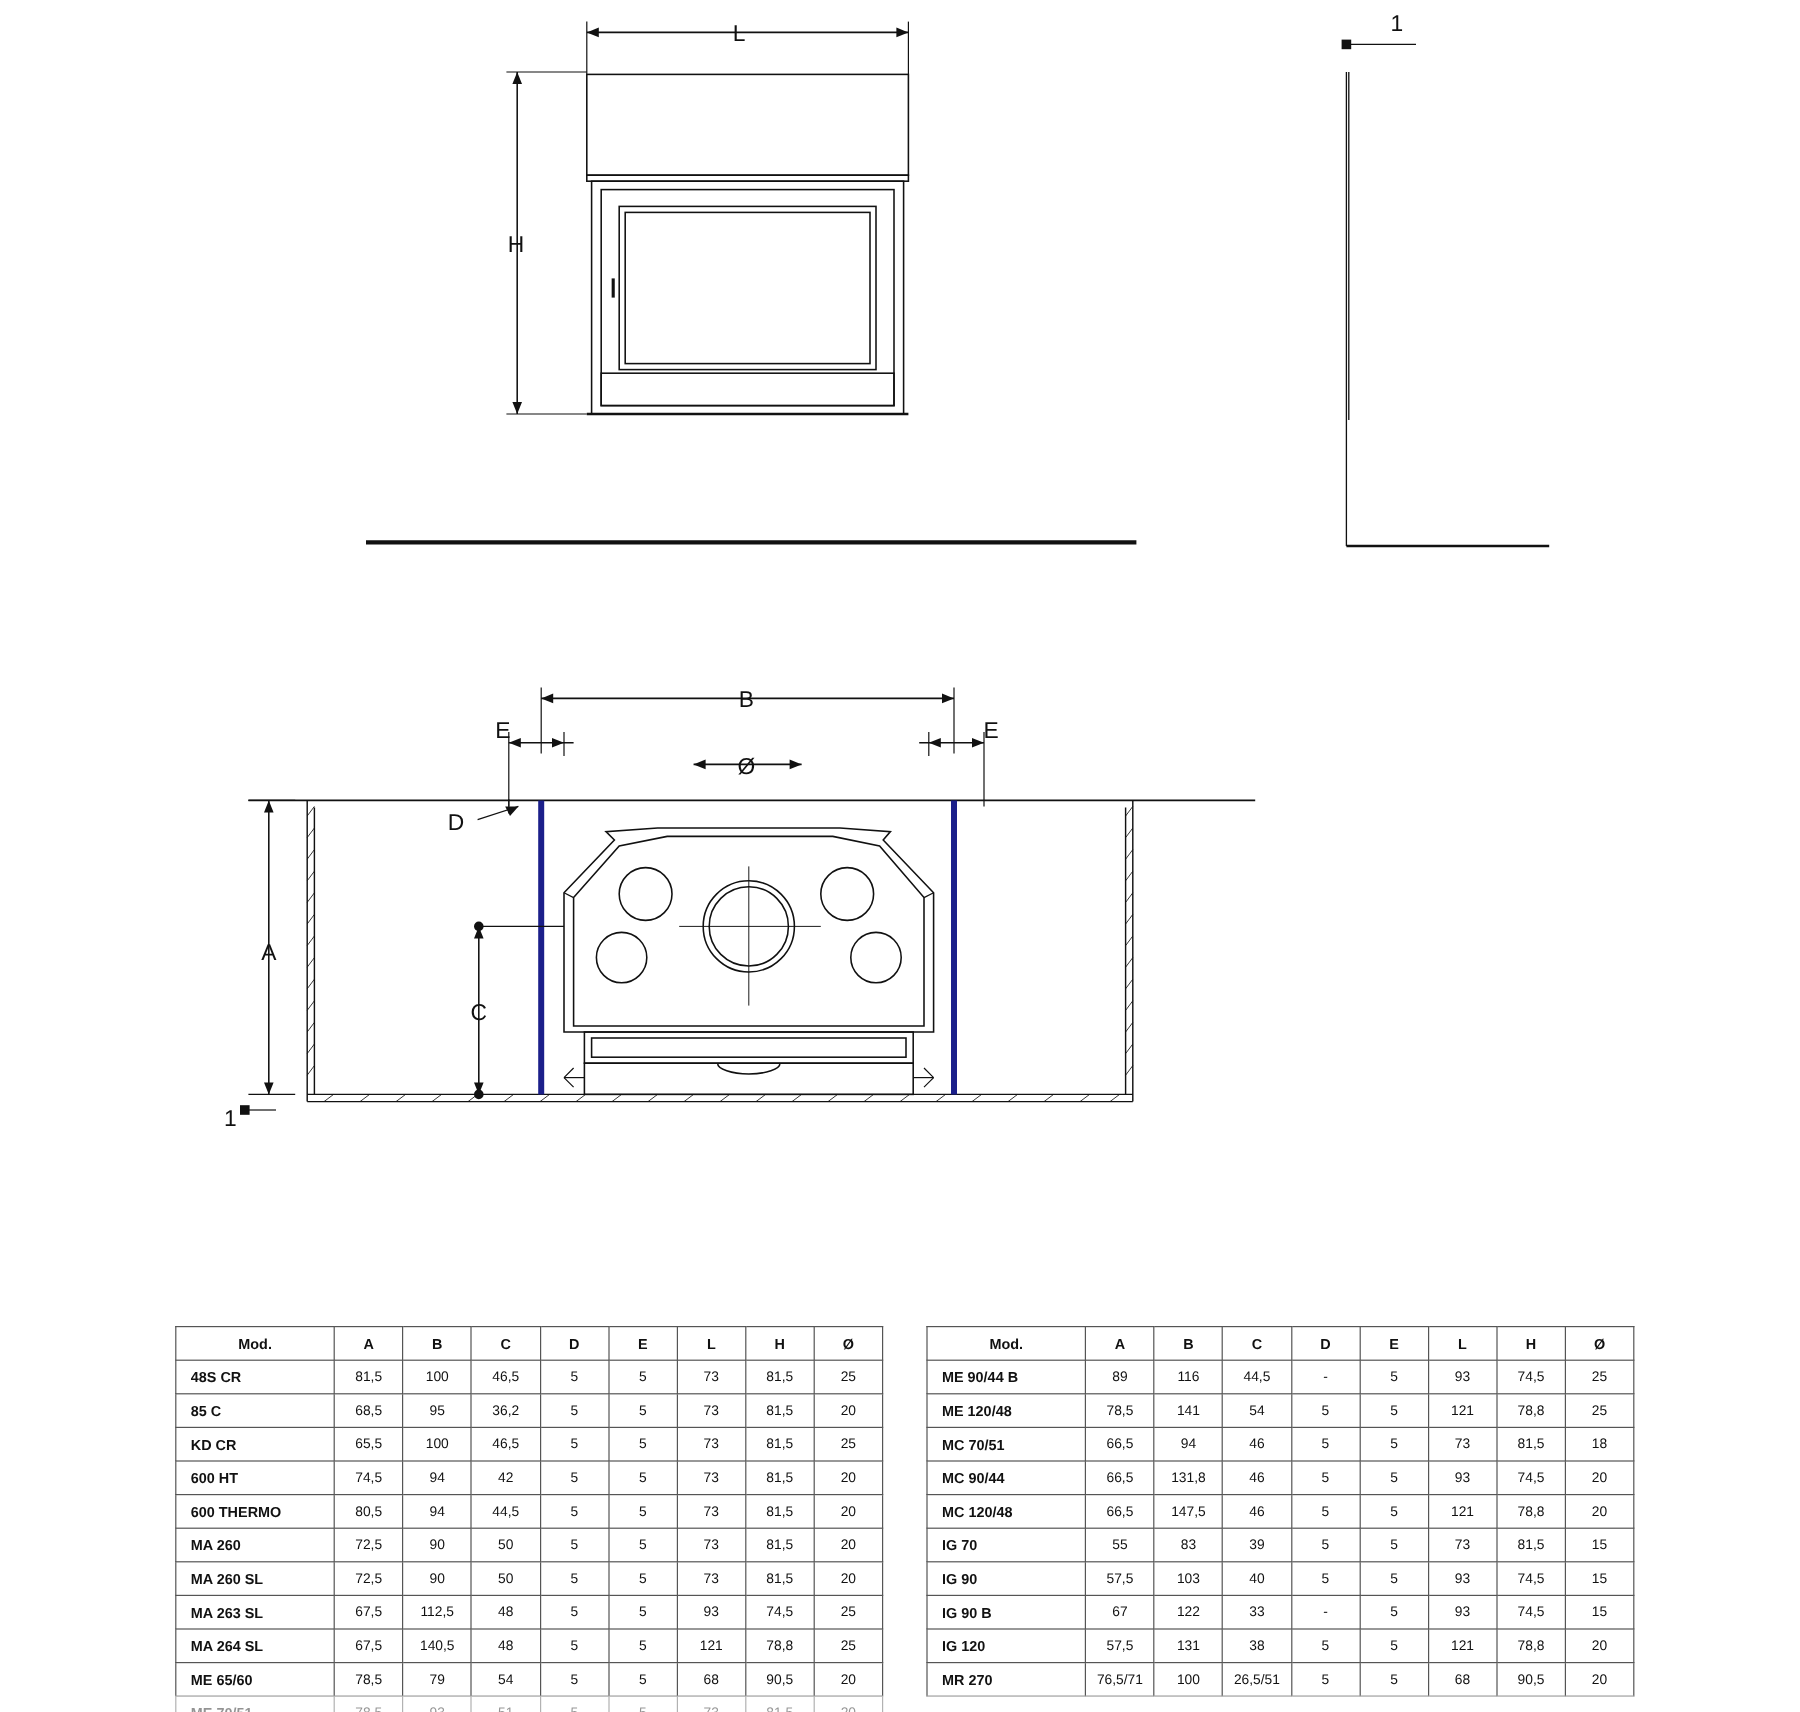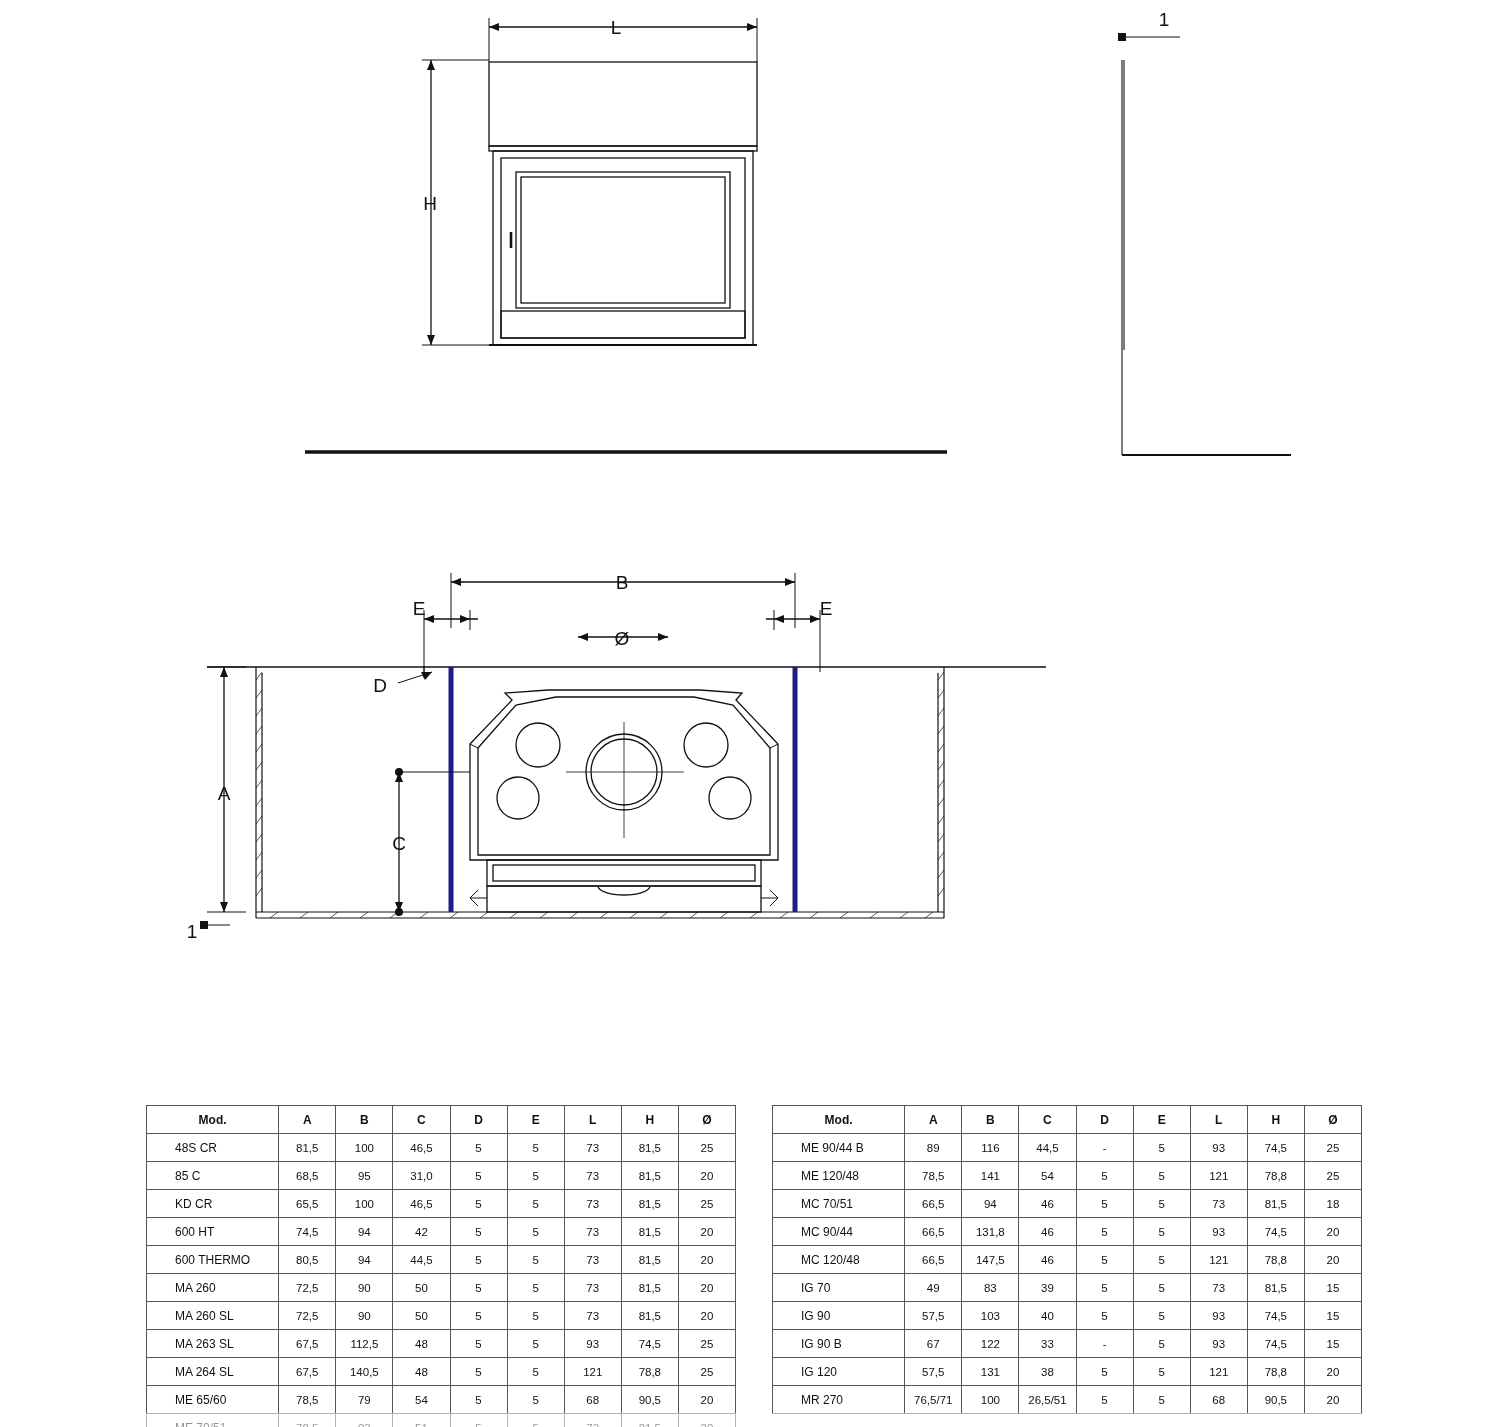--- a/index.html
+++ b/index.html
@@ -54,22 +54,22 @@
     vertical-align: middle;
     padding: 0 2px;
     background: #fff;
   }
   table.spec th {
     font-weight: bold;
     font-size: 12px;
   }
   table.spec td.model {
     text-align: left;
-    padding-left: 28px;
-    font-weight: normal;
+    padding-left: 12px;
+    font-weight: bold;
     font-size: 12px;
   }
   table.spec th.model-h {
     text-align: center;
   }
   
   table.spec col.c-model { width: 132px; }
   table.spec col.c-num   { width: 57px; }
   .fadebottom {
     position: absolute;
@@ -315,21 +315,21 @@
             <td>5</td>
             <td>5</td>
             <td>73</td>
             <td>81,5</td>
             <td>25</td>
           </tr>
           <tr>
             <td class="model">85 C</td>
             <td>68,5</td>
             <td>95</td>
-            <td>31,0</td>
+            <td>36,2</td>
             <td>5</td>
             <td>5</td>
             <td>73</td>
             <td>81,5</td>
             <td>20</td>
           </tr>
           <tr>
             <td class="model">KD CR</td>
             <td>65,5</td>
             <td>100</td>
@@ -507,21 +507,21 @@
             <td>147,5</td>
             <td>46</td>
             <td>5</td>
             <td>5</td>
             <td>121</td>
             <td>78,8</td>
             <td>20</td>
           </tr>
           <tr>
             <td class="model">IG 70</td>
-            <td>49</td>
+            <td>55</td>
             <td>83</td>
             <td>39</td>
             <td>5</td>
             <td>5</td>
             <td>73</td>
             <td>81,5</td>
             <td>15</td>
           </tr>
           <tr>
             <td class="model">IG 90</td>

